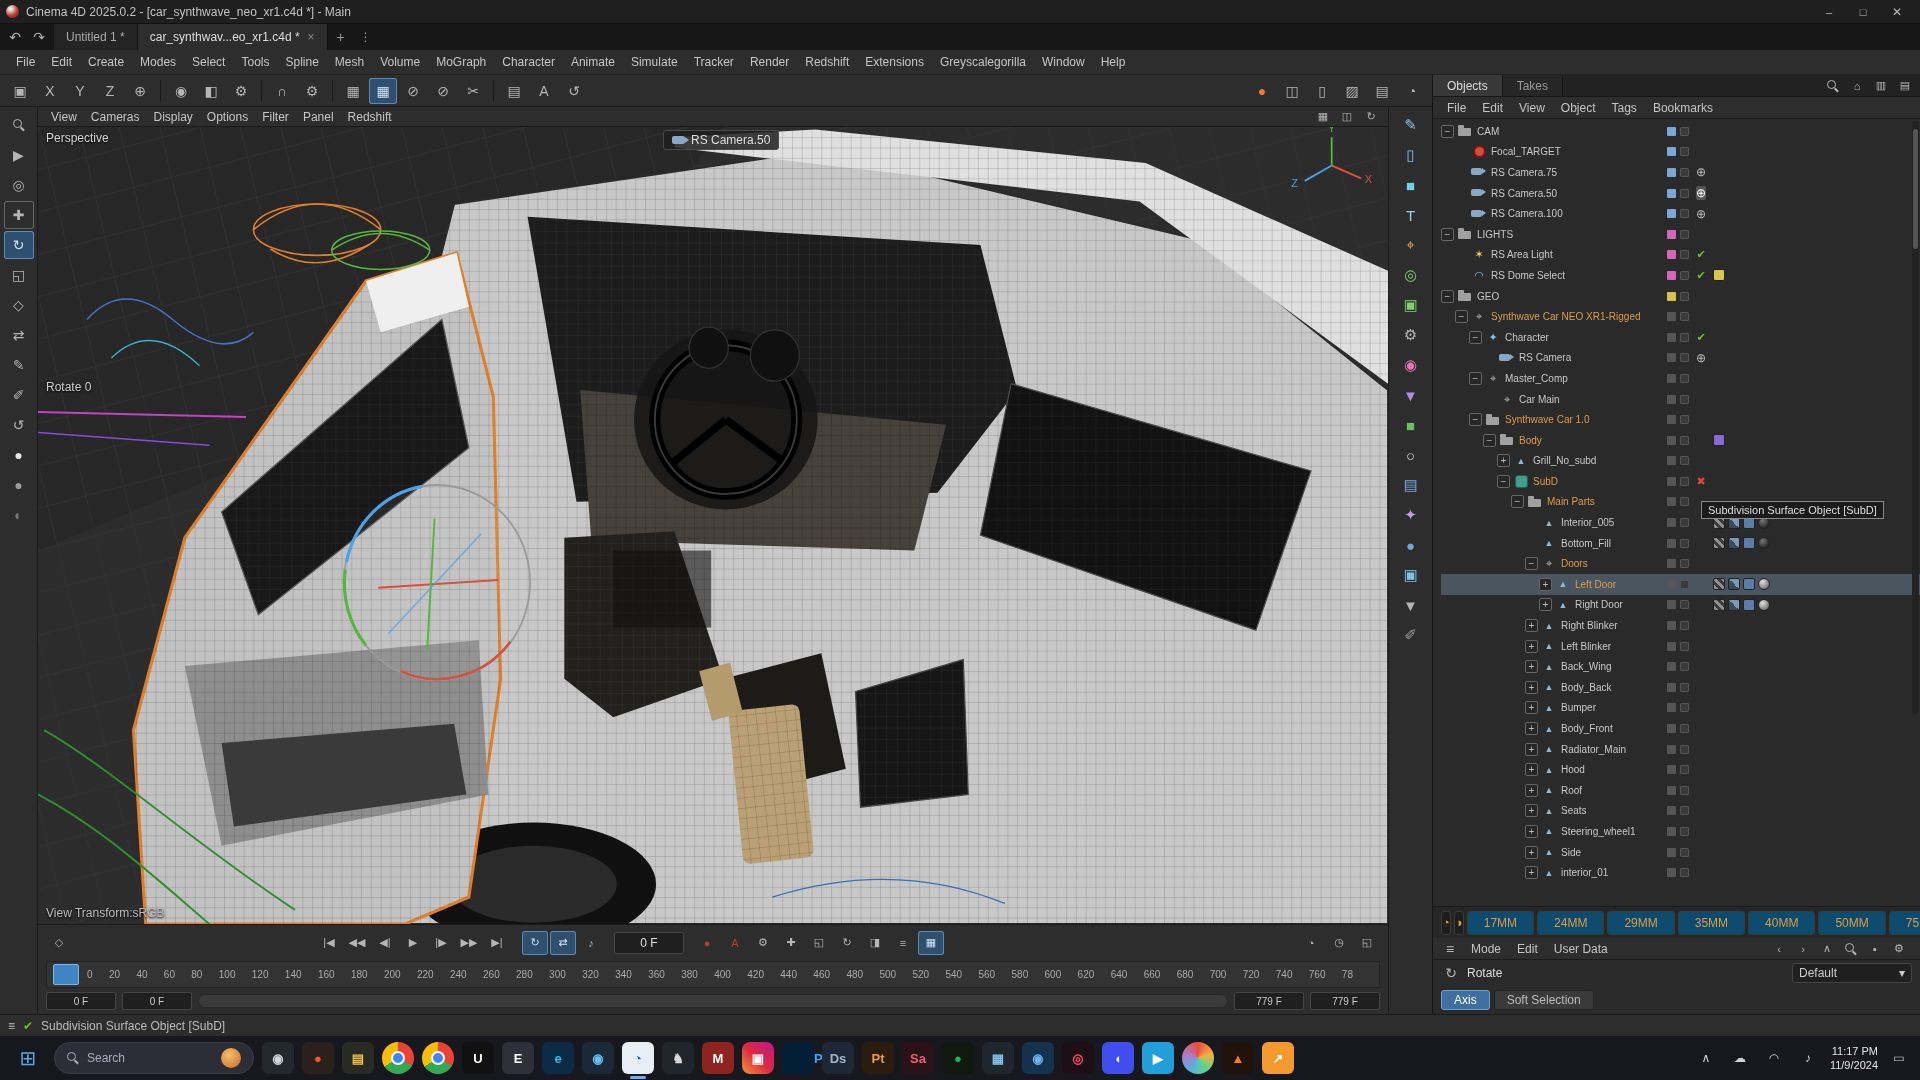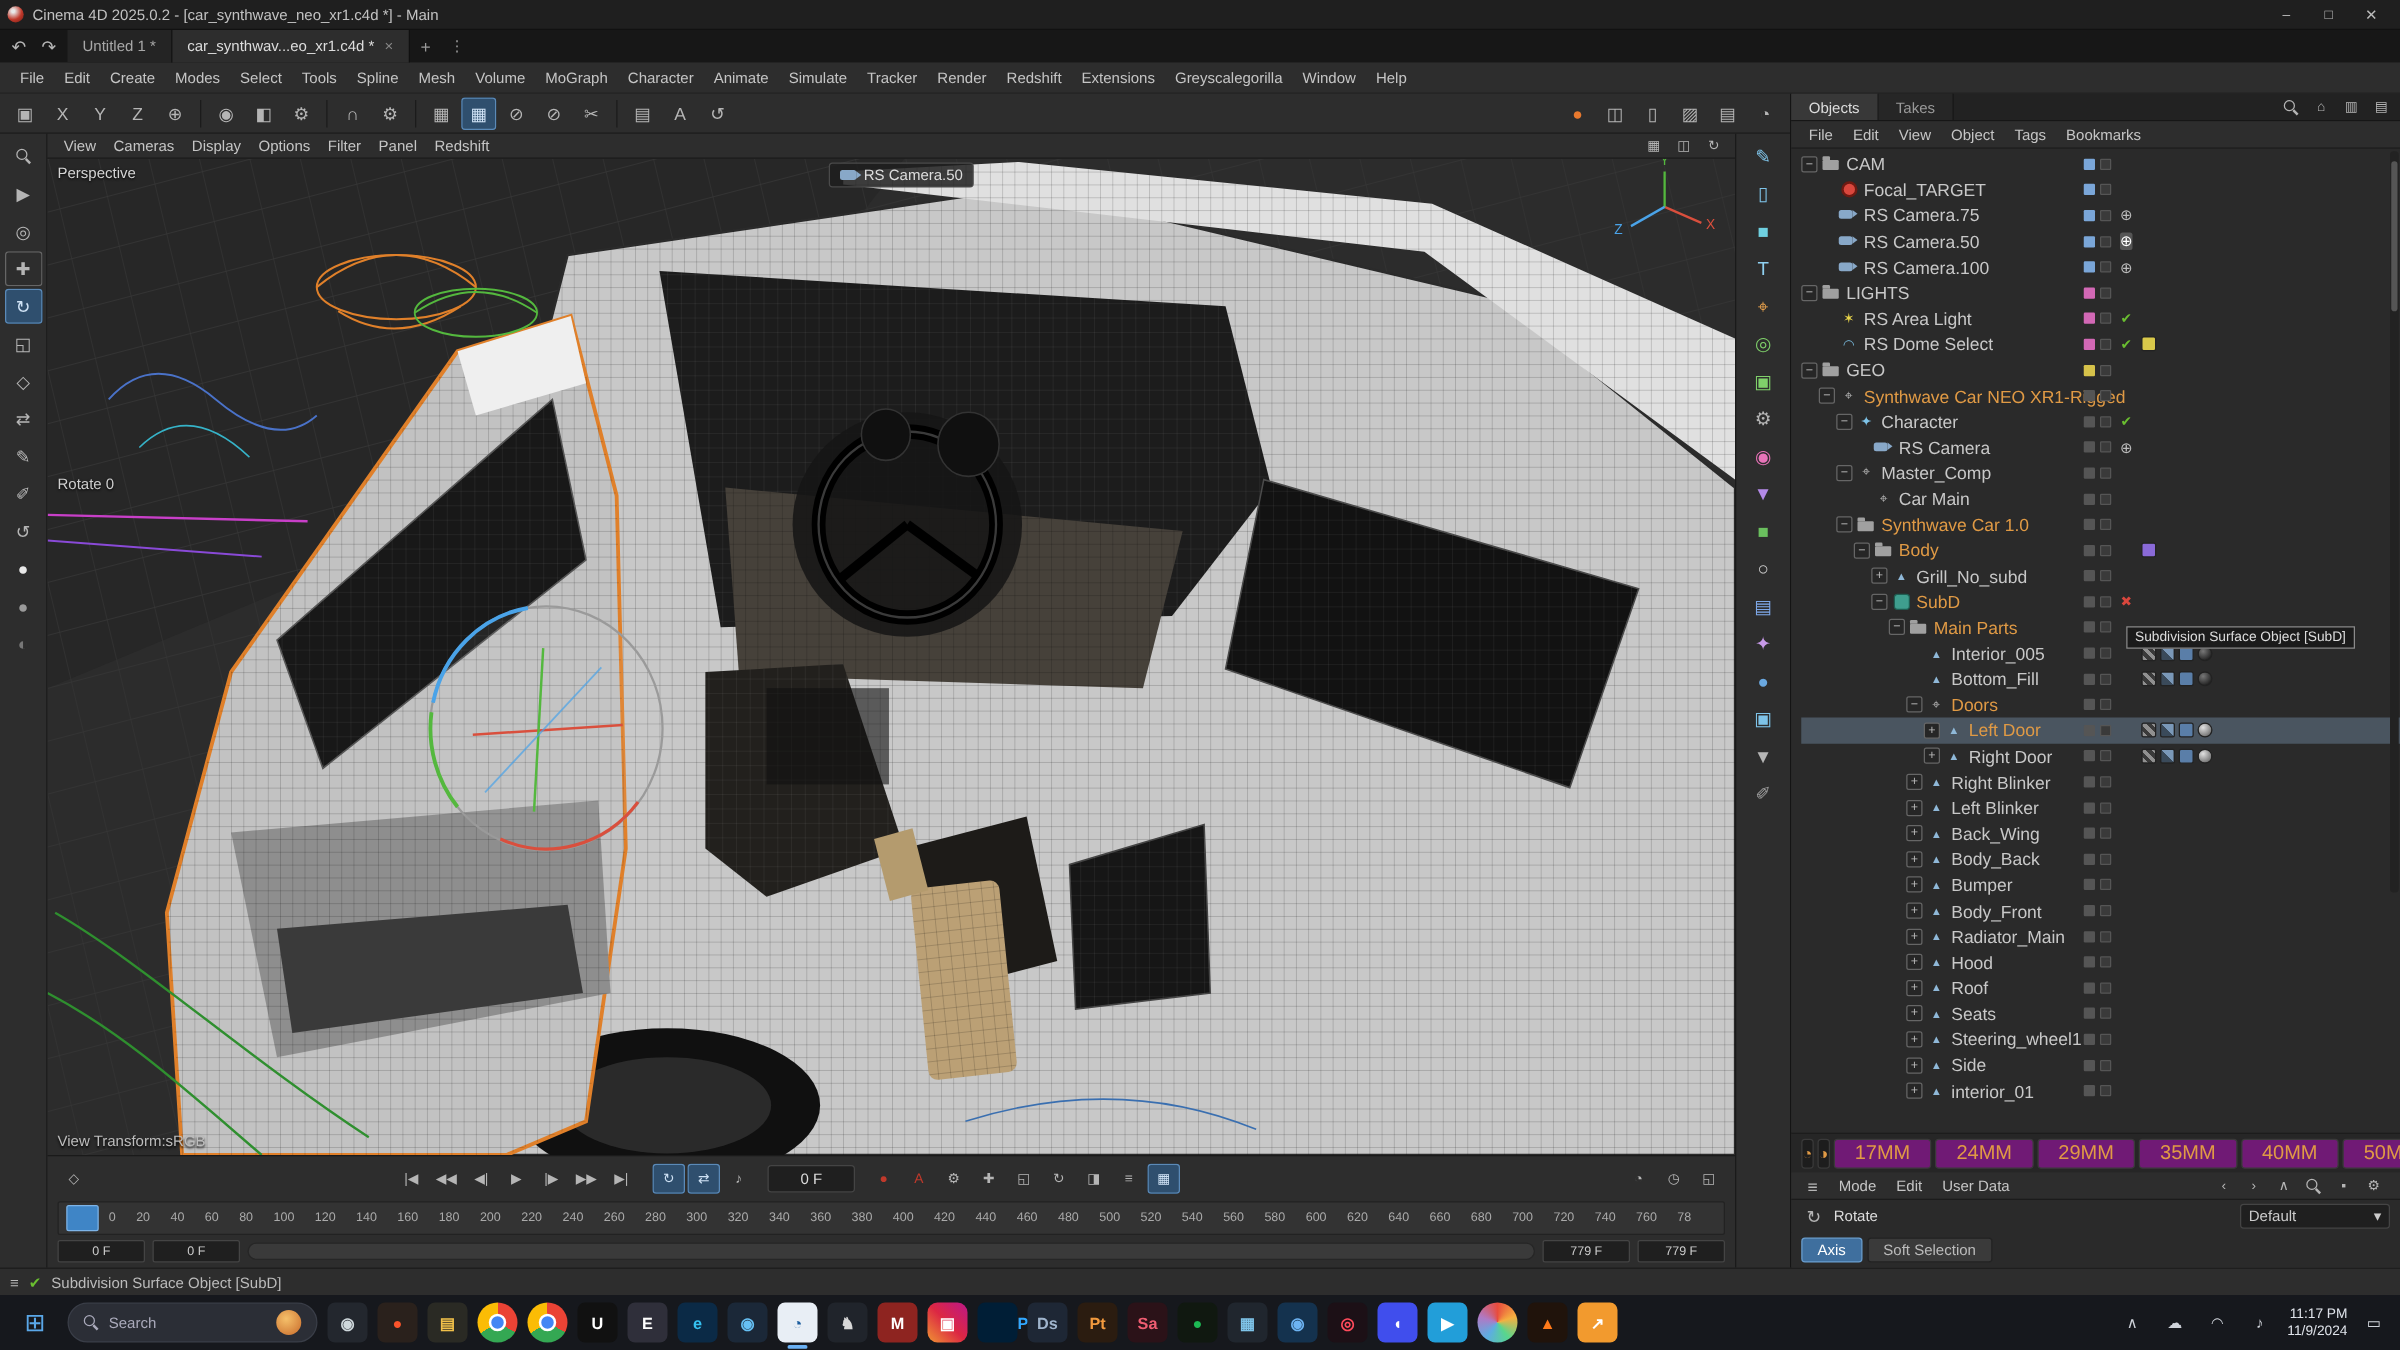--- a/index.html
+++ b/index.html
@@ -83,39 +83,39 @@
   .oi{width:16px;height:16px;display:inline-flex;align-items:center;justify-content:center;font-size:11px;margin-right:4px;flex:0 0 auto}
   .oi-folder{position:relative}
   .oi-folder::before{content:"";position:absolute;left:1px;top:5px;width:13px;height:8px;background:#a0a0a0;border-radius:1px}
   .oi-folder::after{content:"";position:absolute;left:1px;top:2px;width:6px;height:3px;background:#a0a0a0;border-radius:1px 1px 0 0}
   .oi-camera{position:relative}
   .oi-camera::before{content:"";position:absolute;left:0;top:4px;width:11px;height:7px;background:#88a8c8;border-radius:2px}
   .oi-camera::after{content:"";position:absolute;left:11px;top:4px;border-left:4px solid #88a8c8;border-top:3.5px solid transparent;border-bottom:3.5px solid transparent}
   .oi-target::before{content:"";width:9px;height:9px;border-radius:50%;background:#d9473d;box-shadow:0 0 0 2px #6e1a12}
   .oi-subd::before{content:"";width:11px;height:11px;border-radius:3px;background:#3f9e8e;border:1px solid #1f5e52}
   .oi-light{color:#e8d44a}.oi-dome{color:#7ec3e8}.oi-null{color:#b0b0b0}.oi-character{color:#7ec3e8}.oi-mesh{color:#8fb8d8;font-size:9px}
-  .obj-label{white-space:nowrap;font-size:14px}
+  .obj-label{white-space:nowrap;font-size:10px}
   .obj-label.orange{color:#e09a45}
   .row-cluster{position:absolute;left:226px;top:0;bottom:0;display:flex;align-items:center;gap:4px}
   .sqd{width:9px;height:9px;border-radius:1px;flex:0 0 auto}
   .sqd2{width:9px;height:9px;border-radius:1px;background:#3a3a3a;border:1px solid #555;flex:0 0 auto}
   .markslot{width:16px;display:flex;justify-content:center;font-size:11px}
   .mark-check{color:#6abe30}.mark-xmark{color:#d9473d}.mark-target{color:#bbb;font-size:12px}.mark-target-active{color:#fff;font-size:12px;background:#555;border-radius:2px}
   .tagrow{display:flex;gap:3px}
   .tag{width:12px;height:12px;border-radius:2px;border:1px solid #222}
   .tag-checker{background:repeating-linear-gradient(45deg,#909090 0 3px,#3a3a3a 3px 6px)}
   .tag-poly{background:linear-gradient(45deg,#3a4a5a 50%,#7a98b8 50%)}
   .tag-uv{background:#5a7ea8}
   .tag-sphere-dark{border-radius:50%;background:radial-gradient(circle at 35% 30%,#777,#0a0a0a)}
   .tag-sphere-gray{border-radius:50%;background:radial-gradient(circle at 35% 30%,#e0e0e0,#555)}
   .tag-yellow{background:#d8c84a}
   .tag-figure{background:#8a6ad8}
   .tooltip{position:absolute;left:268px;top:426px;background:#1b1b1b;border:1px solid #8a8a8a;color:#ddd;font-size:11px;padding:2px 6px;white-space:nowrap;z-index:5}
   .focal-row{height:32px;display:flex;align-items:center;gap:3px;padding:0 8px;background:#262626;border-top:1px solid #1a1a1a}
-  .focal-btn{height:24px;padding:0 16px;background:#701a75;border:1px solid #3a3a3a;border-radius:3px;color:#e09a45;font-size:16px;display:flex;align-items:center;justify-content:center}
+  .focal-btn{height:24px;padding:0 16px;background:#0c4a6e;border:1px solid #3a3a3a;border-radius:3px;color:#e09a45;font-size:12px;display:flex;align-items:center;justify-content:center}
   .person-btn{width:28px;height:24px;background:#1d1d1d;border:1px solid #3a3a3a;border-radius:3px;color:#e09a45;display:flex;align-items:center;justify-content:center;font-size:13px}
   .attr-menu{height:22px;display:flex;align-items:center;padding:0 6px;background:#2d2d2d;border-bottom:1px solid #1b1b1b;gap:2px}
   .attr-title{height:26px;display:flex;align-items:center;padding:0 8px;gap:6px;background:#2a2a2a}
   .attr-title .t{font-size:12px;color:#ddd}
   .preset-box{margin-left:auto;width:120px;height:20px;background:#1f1f1f;border:1px solid #444;border-radius:3px;display:flex;align-items:center;justify-content:space-between;padding:0 6px;color:#ccc}
   .attr-buttons{height:28px;display:flex;align-items:center;gap:4px;padding:0 8px;background:#2a2a2a}
   .attr-btn{height:20px;padding:0 12px;border-radius:3px;background:#3a3a3a;border:1px solid #222;color:#bbb;display:flex;align-items:center}
   .attr-btn.active{background:#3f6f9e;border-color:#6a9fd0;color:#fff}
   .vscroll{position:absolute;right:1px;top:46px;bottom:300px;width:7px;background:#222;border-radius:3px}
   .vscroll::before{content:"";position:absolute;left:1px;right:1px;top:8px;height:120px;background:#555;border-radius:3px}

